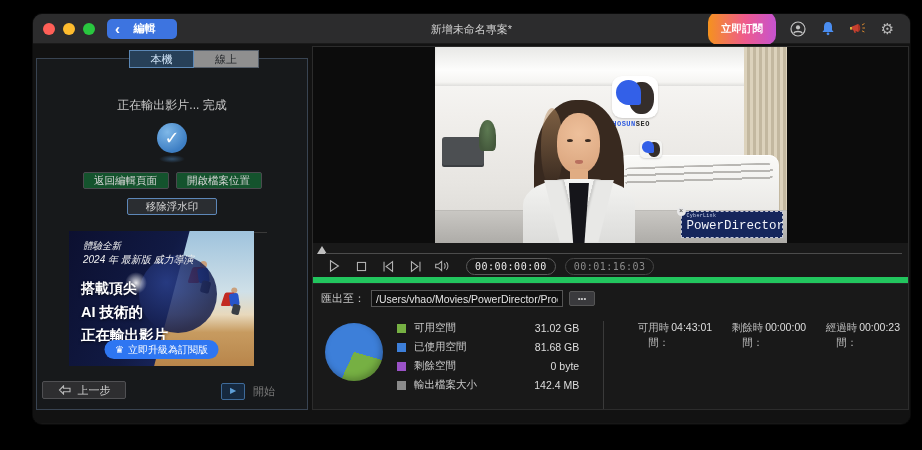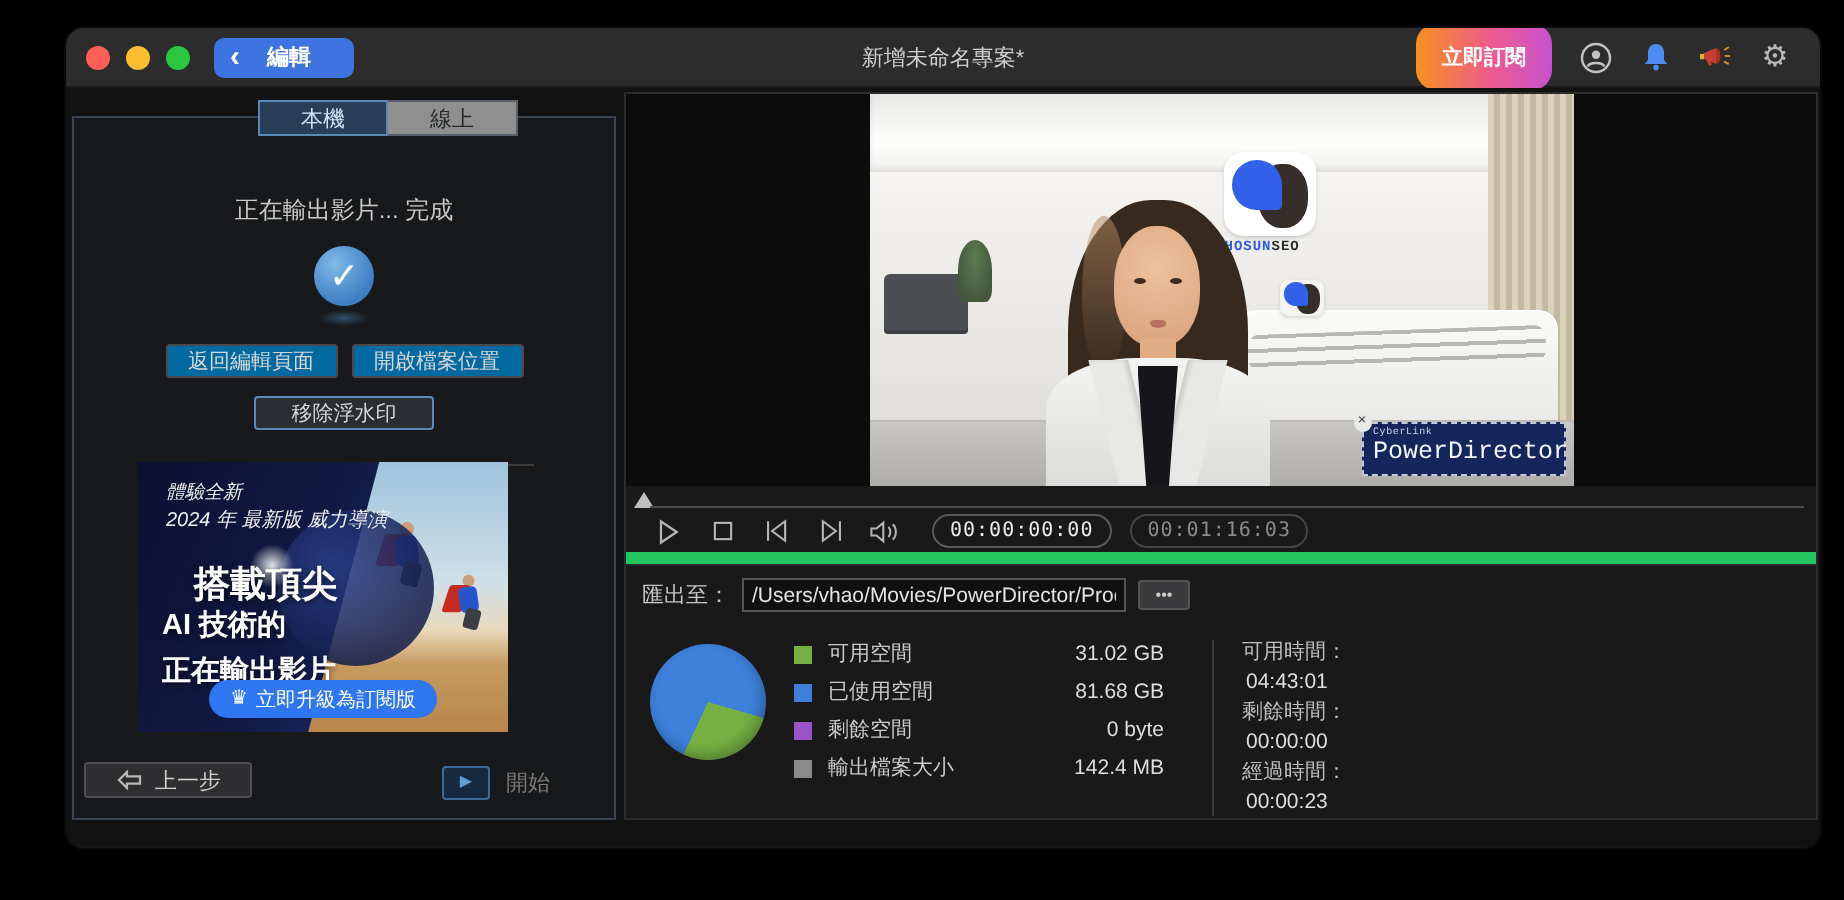--- a/index.html
+++ b/index.html
@@ -42,21 +42,21 @@
   .tab.inactive { background:#8f8f8f; color:#26292c; border-left:none; }
   .status { margin-top:38px; text-align:center; color:#c8c8c8; font-size:12px; }
   .check-wrap { margin-top:9px; display:flex; flex-direction:column; align-items:center; }
   .check-circle { width:30px; height:30px; border-radius:50%;
                   background:radial-gradient(circle at 35% 30%,#7fb8e8,#3e7fc4 70%);
                   color:#fff; font-size:18px; font-weight:bold; display:flex;
                   align-items:center; justify-content:center; }
   .check-refl { width:26px; height:8px; border-radius:50%; margin-top:2px;
                 background:radial-gradient(ellipse at center,rgba(78,140,200,.45),rgba(0,0,0,0) 70%); }
   .btn-row { display:flex; justify-content:center; gap:7px; margin-top:9px; }
-  .lp-btn { width:86px; height:17px; background:#0369a1; border:1px solid #4a4a4e;
+  .lp-btn { width:86px; height:17px; background:#14532d; border:1px solid #4a4a4e;
             color:#d6d6d6; font-size:10.5px; border-radius:2px; cursor:pointer; }
   .remove-wm { display:block; margin:9px auto 16px; width:90px; height:17px; background:#2a2d31;
                border:1px solid #5d87b8; color:#d6d6d6; font-size:10.5px; border-radius:2px; cursor:pointer; }
   .lp-hr { margin:17px auto 0; width:190px; border-top:1px solid #3a3a3a; }
 
   
   .ad { position:absolute; left:32px; top:172px; width:185px; height:135px; overflow:hidden;
         background:linear-gradient(115deg,#0c1030 0%,#111a44 45%,#1b2a66 70%); cursor:pointer; }
   .ad-photo { position:absolute; right:0; top:0; width:60%; height:100%;
               clip-path:polygon(42% 0,100% 0,100% 100%,10% 100%);
@@ -68,21 +68,21 @@
   .fig { position:absolute; }
   .fig .head { width:7px; height:7px; border-radius:50%; background:#caa07c; margin-left:6px; }
   .fig .cape { position:absolute; left:-4px; top:6px; width:12px; height:16px; background:#c22a22;
                transform:skewX(-18deg); border-radius:2px; }
   .fig .body { position:relative; width:11px; height:15px; background:#2855c9; border-radius:3px;
                transform:rotate(-8deg); margin-left:4px; }
   .fig .legs { width:9px; height:12px; background:#3a3f46; transform:rotate(14deg);
                border-radius:2px; margin-left:7px; margin-top:-2px; }
   .ad-t1 { position:absolute; left:14px; top:9px; color:#efefef; font-size:9.5px; font-style:italic; }
   .ad-t2 { position:absolute; left:14px; top:22px; color:#efefef; font-size:10px; font-style:italic; }
-  .ad-t3 { position:absolute; left:28px; top:49px; color:#fff; font-size:18px; font-weight:bold;
+  .ad-t3 { position:absolute; left:12px; top:49px; color:#fff; font-size:14px; font-weight:bold;
            text-shadow:0 1px 3px rgba(0,0,0,.6); }
   .ad-t4 { position:absolute; left:12px; top:72px; color:#fff; font-size:14.5px; font-weight:bold;
            text-shadow:0 1px 3px rgba(0,0,0,.6); }
   .ad-t5 { position:absolute; left:12px; top:95px; color:#fff; font-size:14.5px; font-weight:bold;
            text-shadow:0 1px 3px rgba(0,0,0,.6); }
   .ad-cta { position:absolute; left:50%; bottom:7px; transform:translateX(-50%); height:19px;
             padding:0 11px; border:none; border-radius:10px; background:#2e76f2; color:#fff;
             font-size:10px; display:flex; align-items:center; gap:4px; white-space:nowrap; cursor:pointer; }
   .crown { font-size:10px; line-height:1; }
 
@@ -185,21 +185,21 @@
               border-radius:2px; color:#cfcfcf; font-size:8px; line-height:1; cursor:pointer; }
   .stats-row { display:flex; margin-top:12px; }
   .pie { width:58px; height:58px; border-radius:50%; margin:4px 0 0 4px; flex:none;
          box-shadow:inset -2px -3px 6px rgba(0,0,0,.25); }
   .legend { margin-left:14px; width:185px; display:flex; flex-direction:column; gap:5px; padding-top:2px; }
   .lg-row { display:flex; align-items:center; }
   .lg-sw { width:9px; height:9px; flex:none; }
   .lg-label { color:#c9c9c9; font-size:10.5px; margin-left:8px; }
   .lg-val { margin-left:auto; color:#dedede; font-size:10.5px; }
   .vdiv { width:1px; background:#3a3a3a; margin:2px 14px 0 24px; height:88px; }
-  .times { display:flex; flex-direction:column; padding-top:1px; }
+  .times { display:flex; flex-direction:row; padding-top:1px;text-align:right; }
   .time-label { color:#bdbdbd; font-size:10.5px; line-height:15px; }
   .time-value { color:#dedede; font-size:10.5px; line-height:15px; padding-left:2px; }
 </style>
 </head>
 <body>
 
 <div class="stage">
   <div class="window">
 
     <div class="titlebar">

